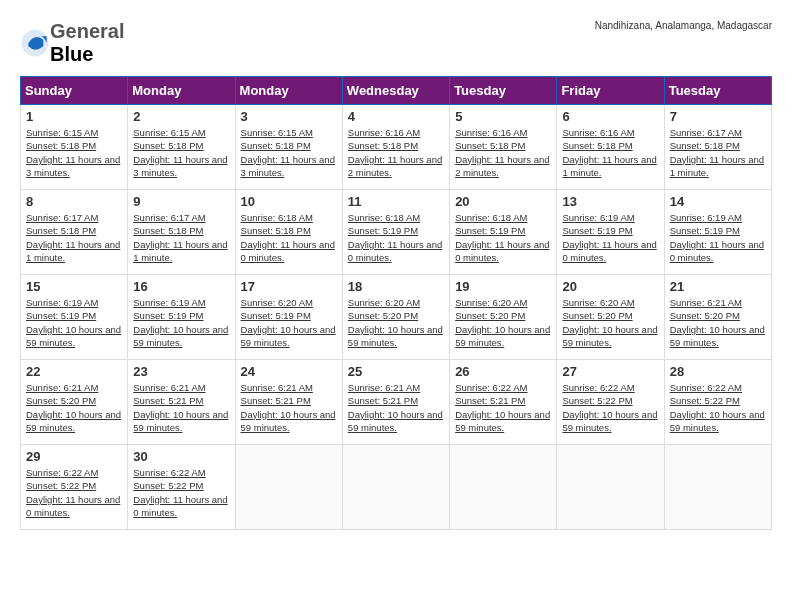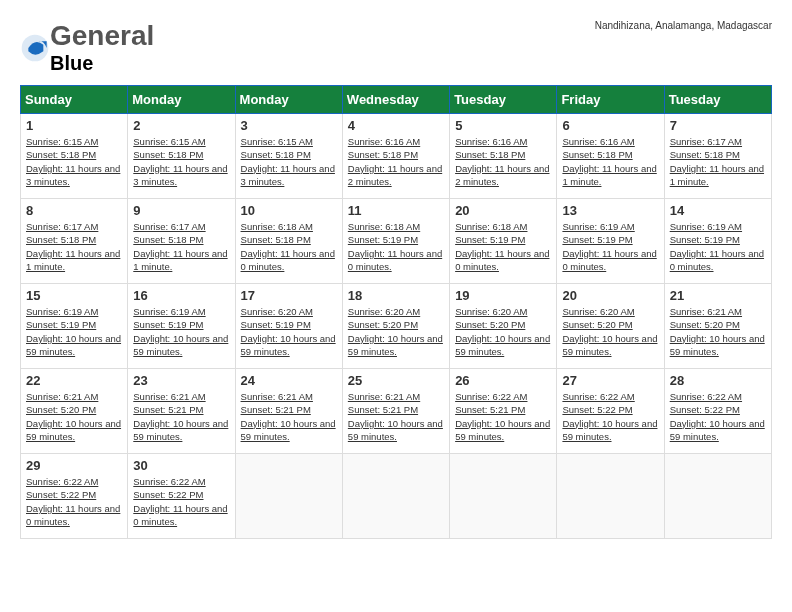--- a/index.html
+++ b/index.html
@@ -31,21 +31,21 @@
     .location-title {
       font-size: 10px;
       color: #333;
     }
     .calendar {
       width: 100%;
       border-collapse: collapse;
       border: 1px solid #ccc;
     }
     .calendar th {
-      background-color: #15803d;
+      background-color: #701a75;
       color: white;
       font-size: 13px;
       font-weight: bold;
       padding: 6px 4px;
       text-align: left;
       border: 1px solid #1565c0;
     }
     .calendar td {
       border: 1px solid #ddd;
       vertical-align: top;
@@ -81,21 +81,21 @@
     .logo-row {
       display: flex;
       align-items: center;
     }
     .logo-blue-part {
       color: #000000;
       font-size: 20px;
       font-weight: bold;
     }
     .logo-general-part {
-      font-size: 28px;
+      font-size: 20px;
       font-weight: bold;
       color: #555;
     }
   </style>
 </head>
 <body>
 
 <div class="header-section">
   <div class="logo-wrapper">
     <div class="logo-row">

